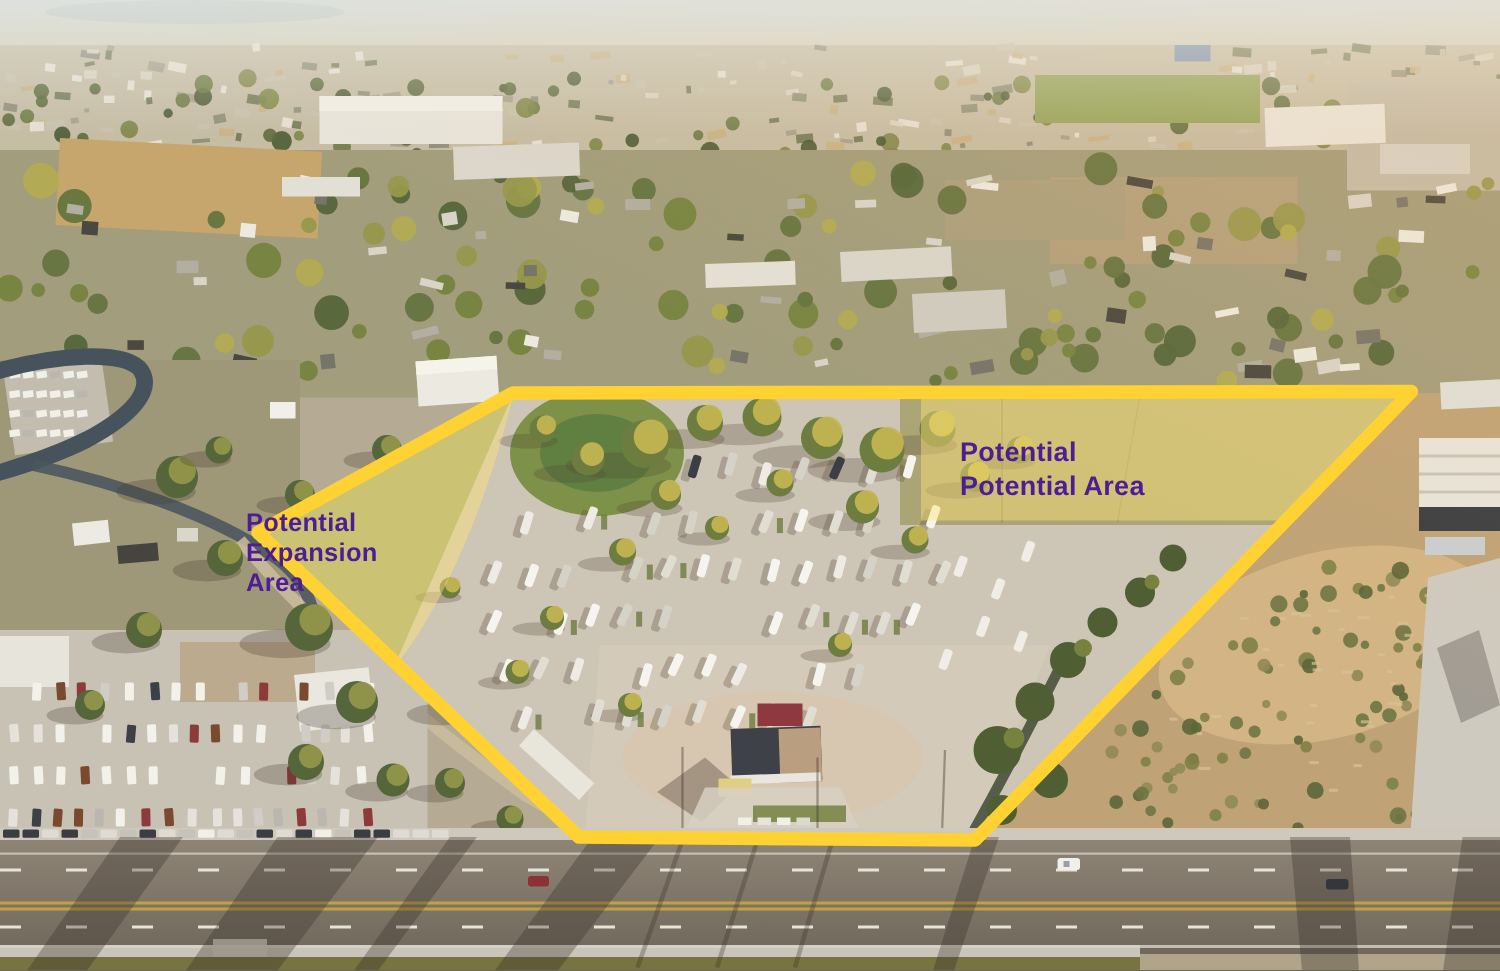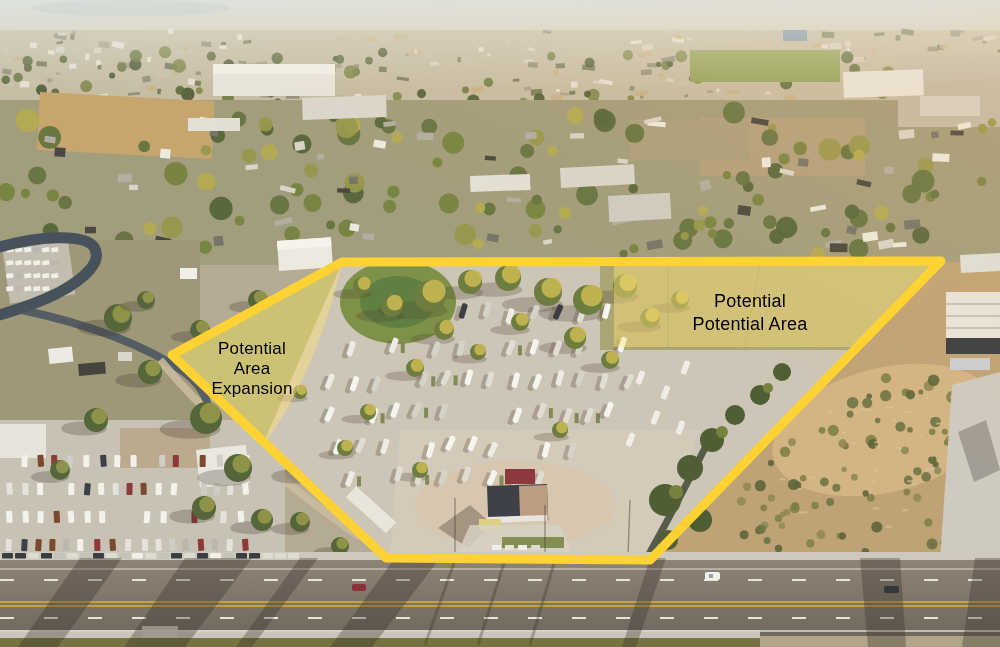--- a/index.html
+++ b/index.html
@@ -3,22 +3,22 @@
 <meta charset="utf-8">
 <style>
   html,body{margin:0;padding:0;background:#222;}
   .stage{
     position:relative;width:1000px;height:647px;overflow:hidden;
     background:#b5ab94;
     font-family:"Liberation Sans", sans-serif;
   }
   .stage svg{position:absolute;left:0;top:0;}
   .lbl{
-    position:absolute;z-index:5;text-align:center;color:#000000;
-    font-weight:400;pointer-events:none;letter-spacing:.2px;
+    position:absolute;z-index:5;color:#4c1d95;
+    font-weight:700;pointer-events:none;letter-spacing:.2px;
   }
   .lbl-left{left:164px;top:339px;width:176px;font-size:17px;line-height:20px;}
   .lbl-right{left:640px;top:290px;width:220px;font-size:18px;line-height:23px;}
   .lbl span{display:block;}
 </style>
 </head>
 <body>
 
 <div class="stage">
 <svg width="1000" height="647" viewBox="0 0 1000 647">
@@ -1133,20 +1133,20 @@
   <rect x="0" y="0" width="1000" height="647" fill="url(#sunGrad)"></rect>
   <rect x="0" y="0" width="1000" height="90" fill="url(#fadeHaze)"></rect>
 
   <path d="M342,263 L176,354 L262,446 C 300,400 330,318 342,263 Z" fill-opacity="0.45" fill="#FFE47A"></path>
   <polygon points="614,264 938,264 858,347 614,347" fill-opacity="0.45" fill="#FFE47A"></polygon>
   <polygon points="342,262 941,261 650,560 386,558 172,355" fill="none" stroke-width="9" stroke-linejoin="round" stroke="#FFD233"></polygon>
 </svg>
 
 <div class="lbl lbl-left">
   <span>Potential</span>
+  <span>Expansion</span>
   <span>Area</span>
-  <span>Expansion</span>
 </div>
 <div class="lbl lbl-right">
   <span>Potential</span>
   <span>Potential Area</span>
 </div>
 </div>
 
 </body></html>

